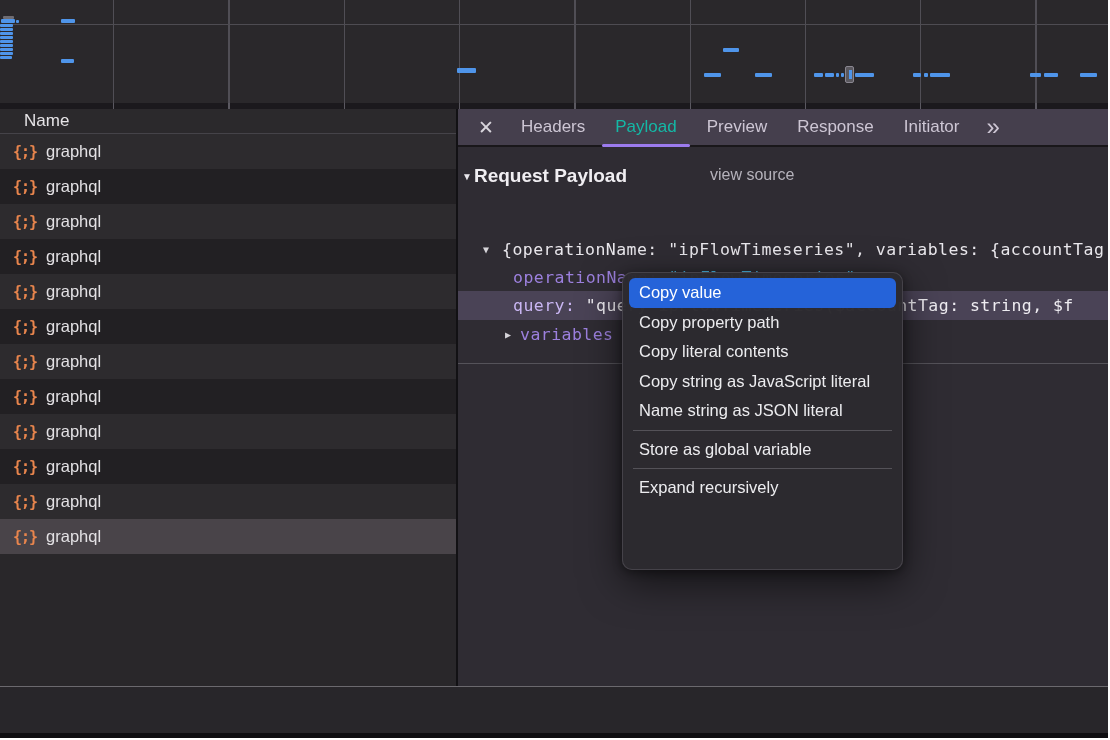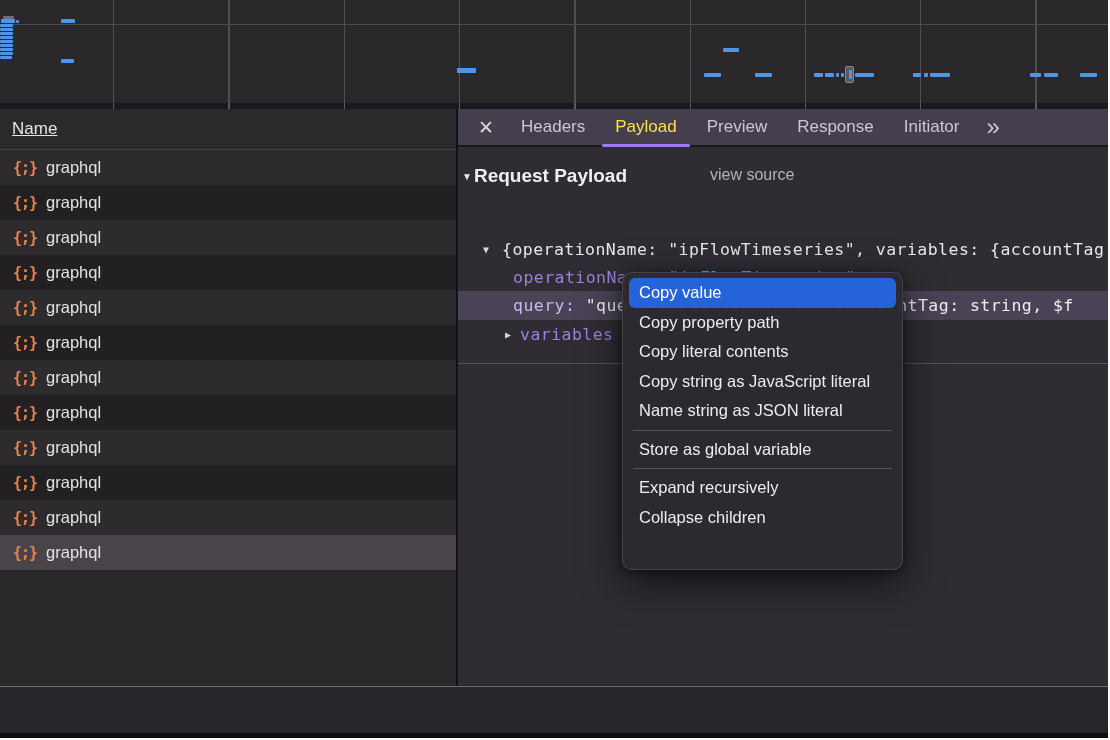--- a/index.html
+++ b/index.html
@@ -18,38 +18,38 @@
   #ov-marker { position:absolute; background:rgba(130,127,137,.55); border:1px solid #8a8791; border-radius:2px; }
   #ov-marker .tick { position:absolute; left:3px; top:3px; width:3px; bottom:3px; background:#4f95ea; }
   #strip {
     position:absolute; left:0; top:103px; width:100%; height:6px; background:#1b191d;
     background-image:repeating-linear-gradient(90deg, transparent 0, transparent 114px, #5b5961 114px, #5b5961 115.3px);
     background-position:-1px 0;
   }
 
   
   #left-pane { position:absolute; left:0; top:109px; width:456px; height:577px; background:#29272a; }
-  #name-header { height:41px; display:flex; align-items:center; padding-left:12px;
-    color:#e6e4e7; font-size:17px; font-weight:500; border-bottom:1px solid #454349; background:#2b292c;text-decoration:underline; }
+  #name-header { height:25px; display:flex; align-items:center; padding-left:24px;
+    color:#e6e4e7; font-size:17px; font-weight:500; border-bottom:1px solid #454349; background:#2b292c; }
   .req-row { height:35px; display:flex; align-items:center; padding-left:13px; font-size:16.5px; color:#e3e1e4; cursor:default; }
   .req-row:nth-child(odd) { background:#2d2b2e; }
   .req-row:nth-child(even) { background:#222023; }
   .req-row.selected { background:#494449; }
   .req-icon { color:#e8854d; font-family:"DejaVu Sans Mono", monospace; font-weight:bold; font-size:15px; margin-right:9px; letter-spacing:-1px; }
   #pane-divider { position:absolute; left:456px; top:109px; width:2px; height:624px; background:#121114; }
 
   
   #detail-pane { position:absolute; left:458px; top:109px; width:650px; height:577px; background:#2f2c33; }
   #tabbar { position:absolute; left:0; top:0; width:100%; height:38px; background:#453f4d;
     display:flex; align-items:center; padding-left:12px; border-bottom:2px solid #19171a; }
   #close-btn { width:32px; height:32px; display:flex; align-items:center; justify-content:center;
     color:#d8d5dc; font-size:19px; margin-right:6px; cursor:pointer; }
   .tab { height:36px; display:flex; align-items:center; padding:0 13px; margin-right:4px;
     color:#cdc6d4; font-size:17px; position:relative; cursor:pointer;text-align:center; }
-  .tab.active { color:#fde047; }
+  .tab.active { color:#14b8a6; }
   .tab.active::after { content:""; position:absolute; left:0; right:0; bottom:-2px; height:3px; background:#9c7bee; border-radius:2px; }
   #more-tabs { margin-left:10px; color:#cdc6d4; font-size:24px; line-height:1; cursor:pointer; }
 
   
   #payload { position:absolute; left:0; top:40px; right:0; bottom:0; overflow:hidden; }
   #section-header { position:absolute; left:4px; top:15px; height:24px; display:flex; align-items:center; }
   #section-header .tri { color:#e9e7ec; font-size:10px; margin-right:2px; }
   #section-title { color:#f0eef2; font-size:19px; font-weight:bold; }
   #view-source { position:absolute; left:252px; top:17px; color:#b5b2bb; font-size:16px; cursor:pointer;text-align:right; }
   .mono { font-family:"DejaVu Sans Mono", monospace; font-size:16.5px; letter-spacing:0.45px; white-space:nowrap; }
@@ -232,15 +232,14 @@
   <div id="context-menu">
       <div class="menu-item selected">Copy value</div>
       <div class="menu-item">Copy property path</div>
       <div class="menu-item">Copy literal contents</div>
       <div class="menu-item">Copy string as JavaScript literal</div>
       <div class="menu-item">Name string as JSON literal</div>
       <div class="menu-sep"></div>
       <div class="menu-item">Store as global variable</div>
       <div class="menu-sep"></div>
       <div class="menu-item">Expand recursively</div>
-      <div class="menu-item">Collapse children</div>
     </div>
 </div>
 
 </body></html>

